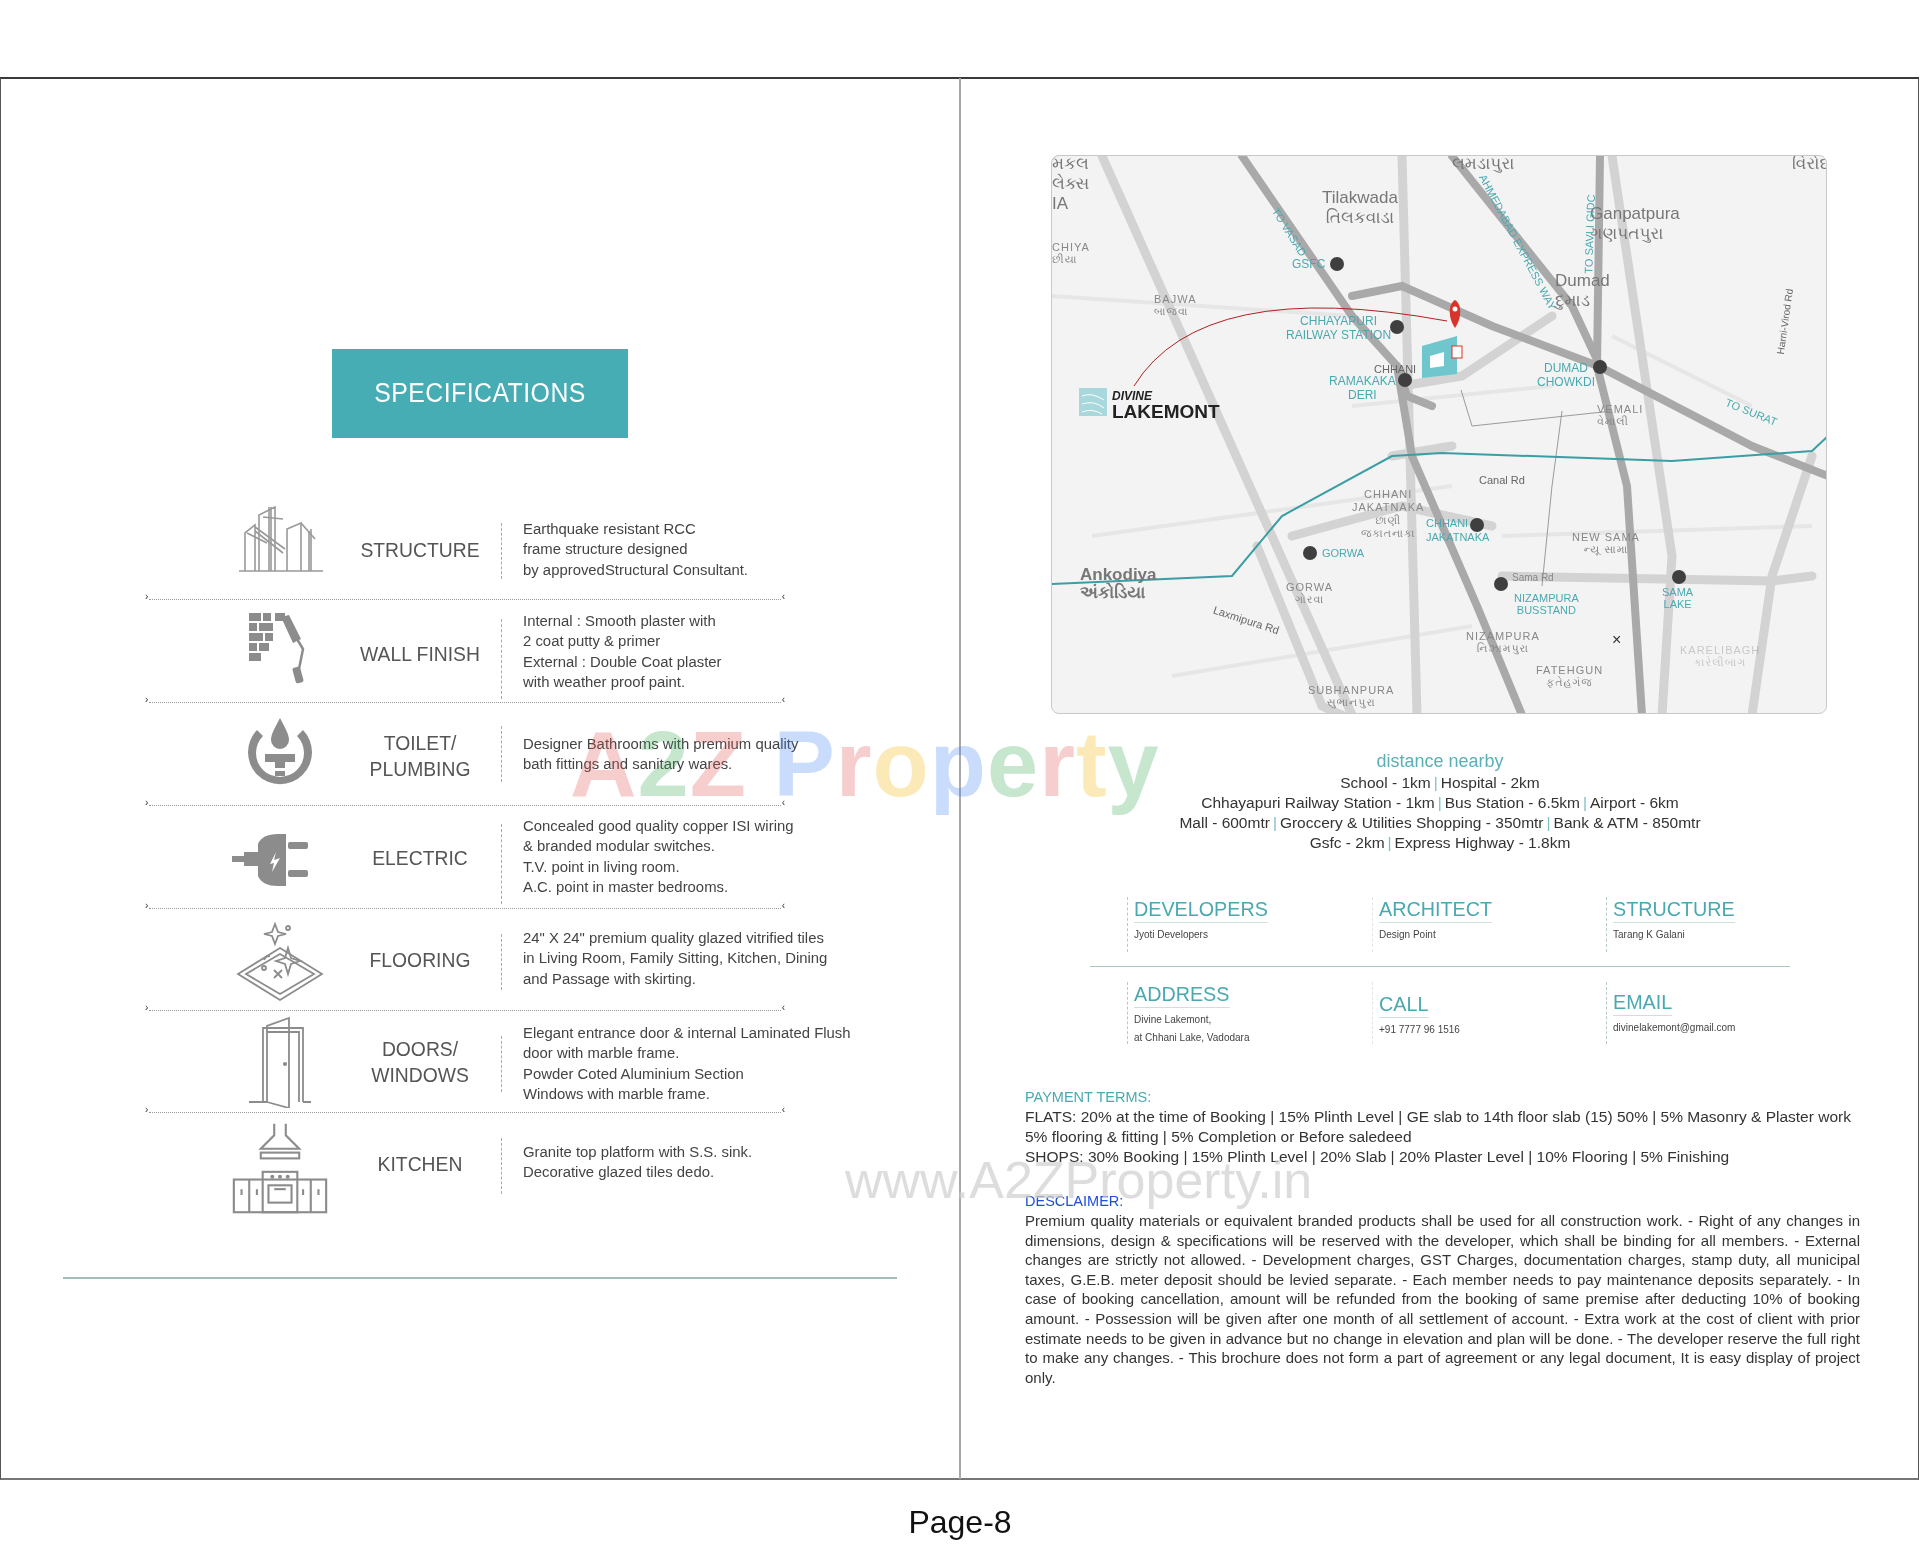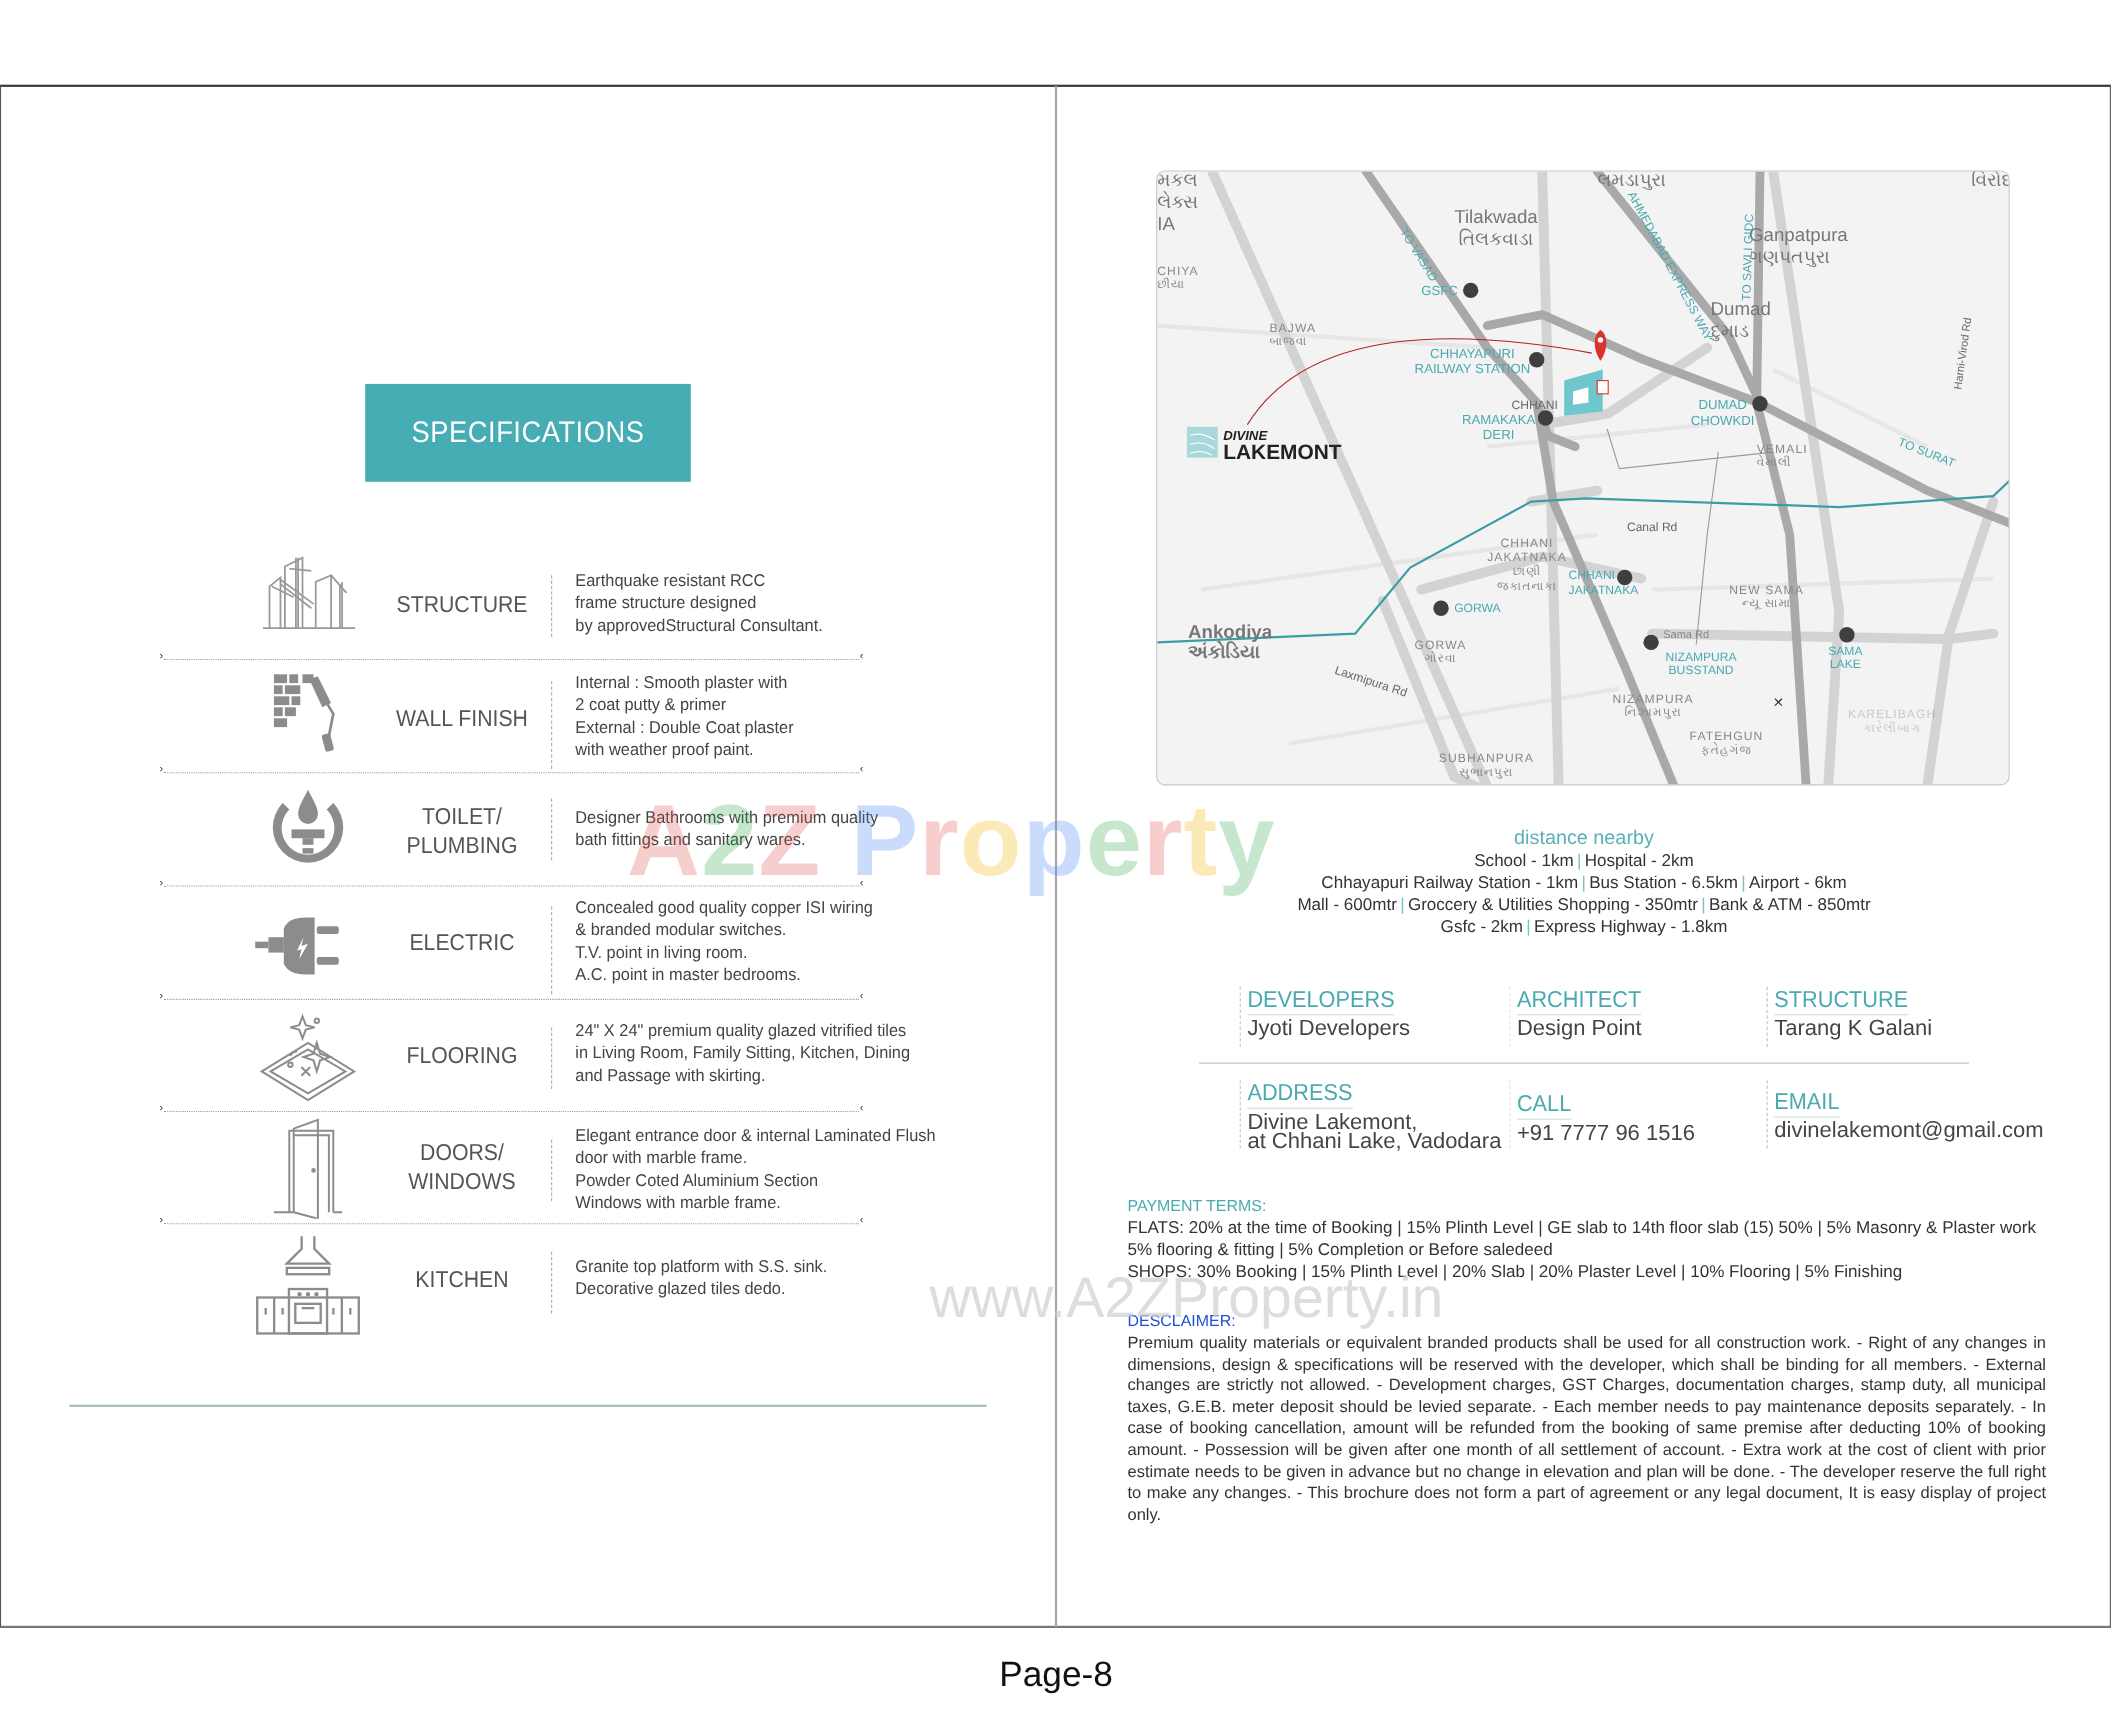--- a/index.html
+++ b/index.html
@@ -31,21 +31,21 @@
   .map-label.teal { color: #4aa9b0; }
   .map-label.big { font-size: 17px; color: #777; }
   .map-label.small { font-size: 11px; letter-spacing: 1px; color: #888; }
 
   .distance-title { left: 1040px; top: 751px; width: 800px; text-align: center; font-size: 18px; color: #5ab0b5; }
   .distance-line { left: 1040px; width: 800px; text-align: center; font-size: 15.5px; color: #333; line-height: 20px; }
   .distance-line .sep { color: #7cc0c4; margin: 0 3px; }
 
   .contact { position: absolute; padding-left: 6px; border-left: 1px dashed #b7c8c6; }
   .contact .head { font-size: 21px; color: #4aa9b0; display: inline-block; border-bottom: 1px solid #cfdede; padding-bottom: 1px; transform: scaleX(0.94); transform-origin: left; }
-  .contact .val { font-size: 20px; color: #444; line-height: 18px; margin-top: 3px; }
+  .contact .val { font-size: 10px; color: #444; line-height: 18px; margin-top: 3px; }
   .contact-sep { left: 1090px; top: 966px; width: 700px; height: 1px; background: #a9c6c4; }
 
   .pay-title { left: 1025px; top: 1089px; font-size: 14.5px; color: #4aa9b0; }
   .pay-line { left: 1025px; font-size: 15.5px; color: #333; line-height: 20px; white-space: nowrap; }
   .disc-title { left: 1025px; top: 1193px; font-size: 14.5px; color: #1d4ed8; }
   .disc-body { left: 1025px; top: 1211px; width: 835px; font-size: 15px; color: #333; line-height: 19.6px; text-align: justify; }
 
   .page-num { left: 0; width: 1920px; top: 1504px; text-align: center; font-size: 32px; color: #111; }
 
   .wm1 { left: 570px; top: 712px; font-size: 92px; font-weight: bold; white-space: nowrap; opacity: 0.28; letter-spacing: 1px; }

